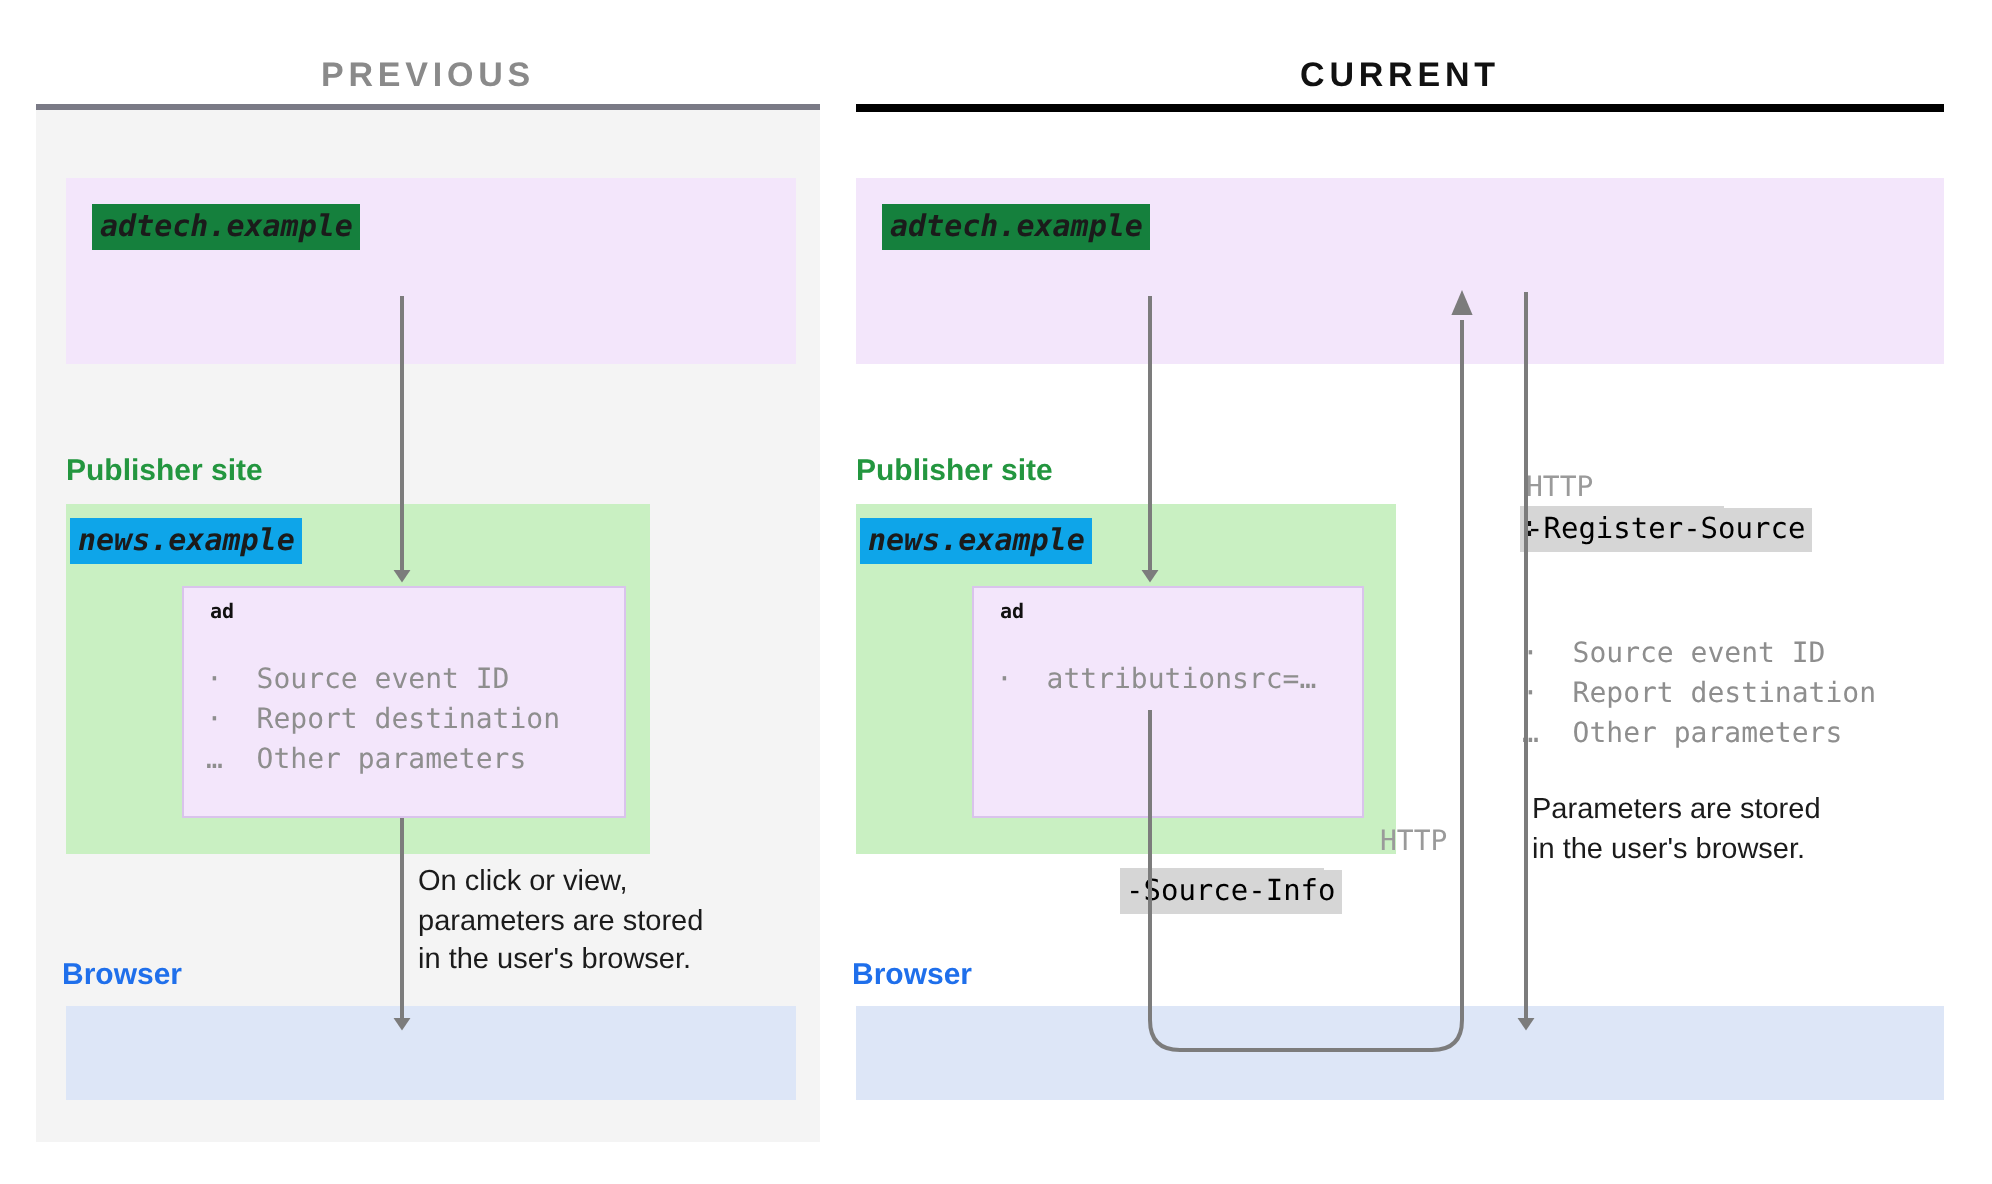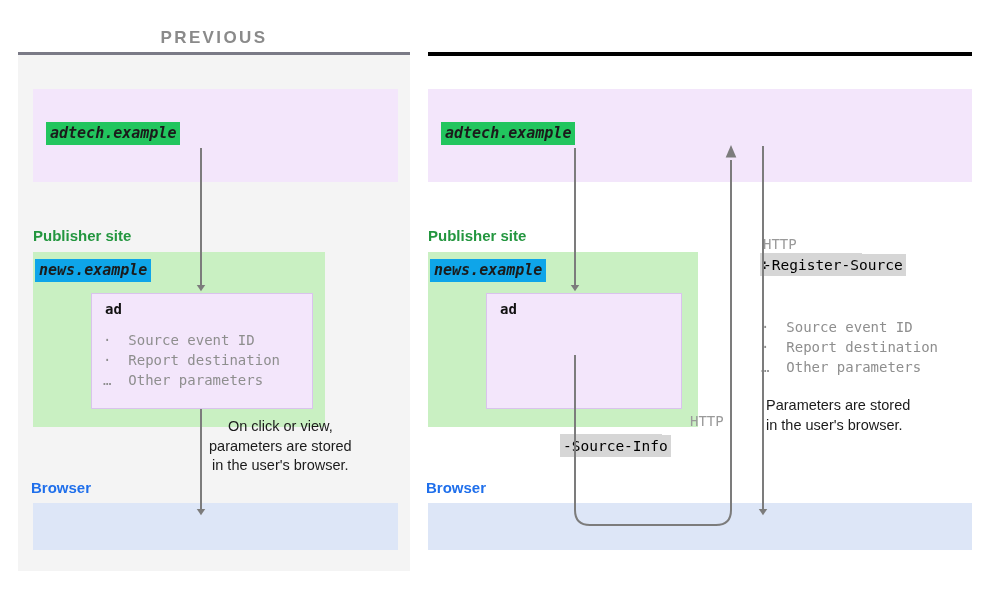--- a/index.html
+++ b/index.html
@@ -42,21 +42,21 @@
     position:absolute;
     font-family:"DejaVu Sans Mono","Liberation Mono",monospace;
     font-style:italic;
     font-size:15px;
     line-height:21px;
     font-weight:bold;
     padding:1px 4px;
     white-space:nowrap;
     color:#1b1b1b;
   }
-  .tag-purple{background:#22c55e;margin-top:20px;}
+  .tag-purple{background:#15803d;}
   .tag-green{background:#0ea5e9;}
   #tag-adtech-prev{left:46px;top:102px;}
   #tag-adtech-curr{left:441px;top:102px;}
   #tag-news-prev{left:35px;top:259px;}
   #tag-news-curr{left:430px;top:259px;}
 
   
   .site-label{
     position:absolute;
     font-family:Liberation Sans, sans-serif;
@@ -87,41 +87,41 @@
     background:#f3e6fb;
     border:1px solid #d9c3ec;
     box-sizing:border-box;
   }
   #ad-prev{left:91px;top:293px;width:222px;height:116px;}
   #ad-curr{left:486px;top:293px;width:196px;height:116px;}
 
   .ad-title{
     position:absolute;
     font-family:"DejaVu Sans Mono","Liberation Mono",monospace;
-    font-size:14px;font-weight:bold;color:#111;
+    font-size:10px;font-weight:bold;color:#111;
   }
   #ad-title-prev{left:105px;top:301px;}
   #ad-title-curr{left:500px;top:301px;}
 
   .ad-list{
     position:absolute;
     font-family:"DejaVu Sans Mono","Liberation Mono",monospace;
     font-size:14px;line-height:20px;color:#8e8e8e;
     white-space:pre;
   }
   #ad-list-prev{left:103px;top:330px;}
   #ad-list-curr{left:498px;top:330px;}
 
   
   .note{
     position:absolute;
     font-size:14.5px;line-height:19.5px;color:#1b1b1b;
     white-space:pre-line;
   }
-  #note-prev{left:209px;top:417px;text-align:center;}
+  #note-prev{left:209px;top:432px;}
   #note-curr{left:766px;top:396px;}
 
   
   .http-label{
     position:absolute;
     font-family:"DejaVu Sans Mono","Liberation Mono",monospace;
     font-size:14px;color:#9a9a9a;text-align:center;
   }
   #http-lbl-mid{left:690px;top:413px;}
   #http-lbl-right{left:763px;top:236px;}
@@ -152,20 +152,21 @@
   svg.arrows{position:absolute;left:0;top:0;width:996px;height:592px;pointer-events:none;}
 </style>
 </head>
 <body>
 
 <div class="stage">
 
   <div class="col-title" id="title-prev">PREVIOUS</div>
   <div class="col-rule" id="rule-prev"></div>
 
+  <div class="col-title" id="title-curr">CURRENT</div>
   <div class="col-rule" id="rule-curr"></div>
 
   <div id="panel-prev-bg"></div>
 
   <div class="adtech-box" id="adtech-prev"></div>
   <div class="tag tag-purple" id="tag-adtech-prev">adtech.example</div>
 
   <div class="site-label label-green" id="lbl-pub-prev">Publisher site</div>
   <div class="pub-box" id="pub-prev"></div>
   <div class="tag tag-green" id="tag-news-prev">news.example</div>
@@ -185,20 +186,21 @@
 
   <div class="adtech-box" id="adtech-curr"></div>
   <div class="tag tag-purple" id="tag-adtech-curr">adtech.example</div>
 
   <div class="site-label label-green" id="lbl-pub-curr">Publisher site</div>
   <div class="pub-box" id="pub-curr"></div>
   <div class="tag tag-green" id="tag-news-curr">news.example</div>
 
   <div class="ad-box" id="ad-curr"></div>
   <div class="ad-title" id="ad-title-curr">ad</div>
+  <div class="ad-list" id="ad-list-curr">·  attributionsrc=…</div>
 
   <div class="site-label label-blue" id="lbl-brw-curr">Browser</div>
   <div class="brw-box" id="brw-curr"></div>
 
   <div class="http-label" id="http-lbl-mid">HTTP</div>
   <div id="hdr-mid">
     <span class="hdr-row">
         <span class="hdr-line hdr-hl">Attribution</span>
       </span>
     <span class="hdr-row">

